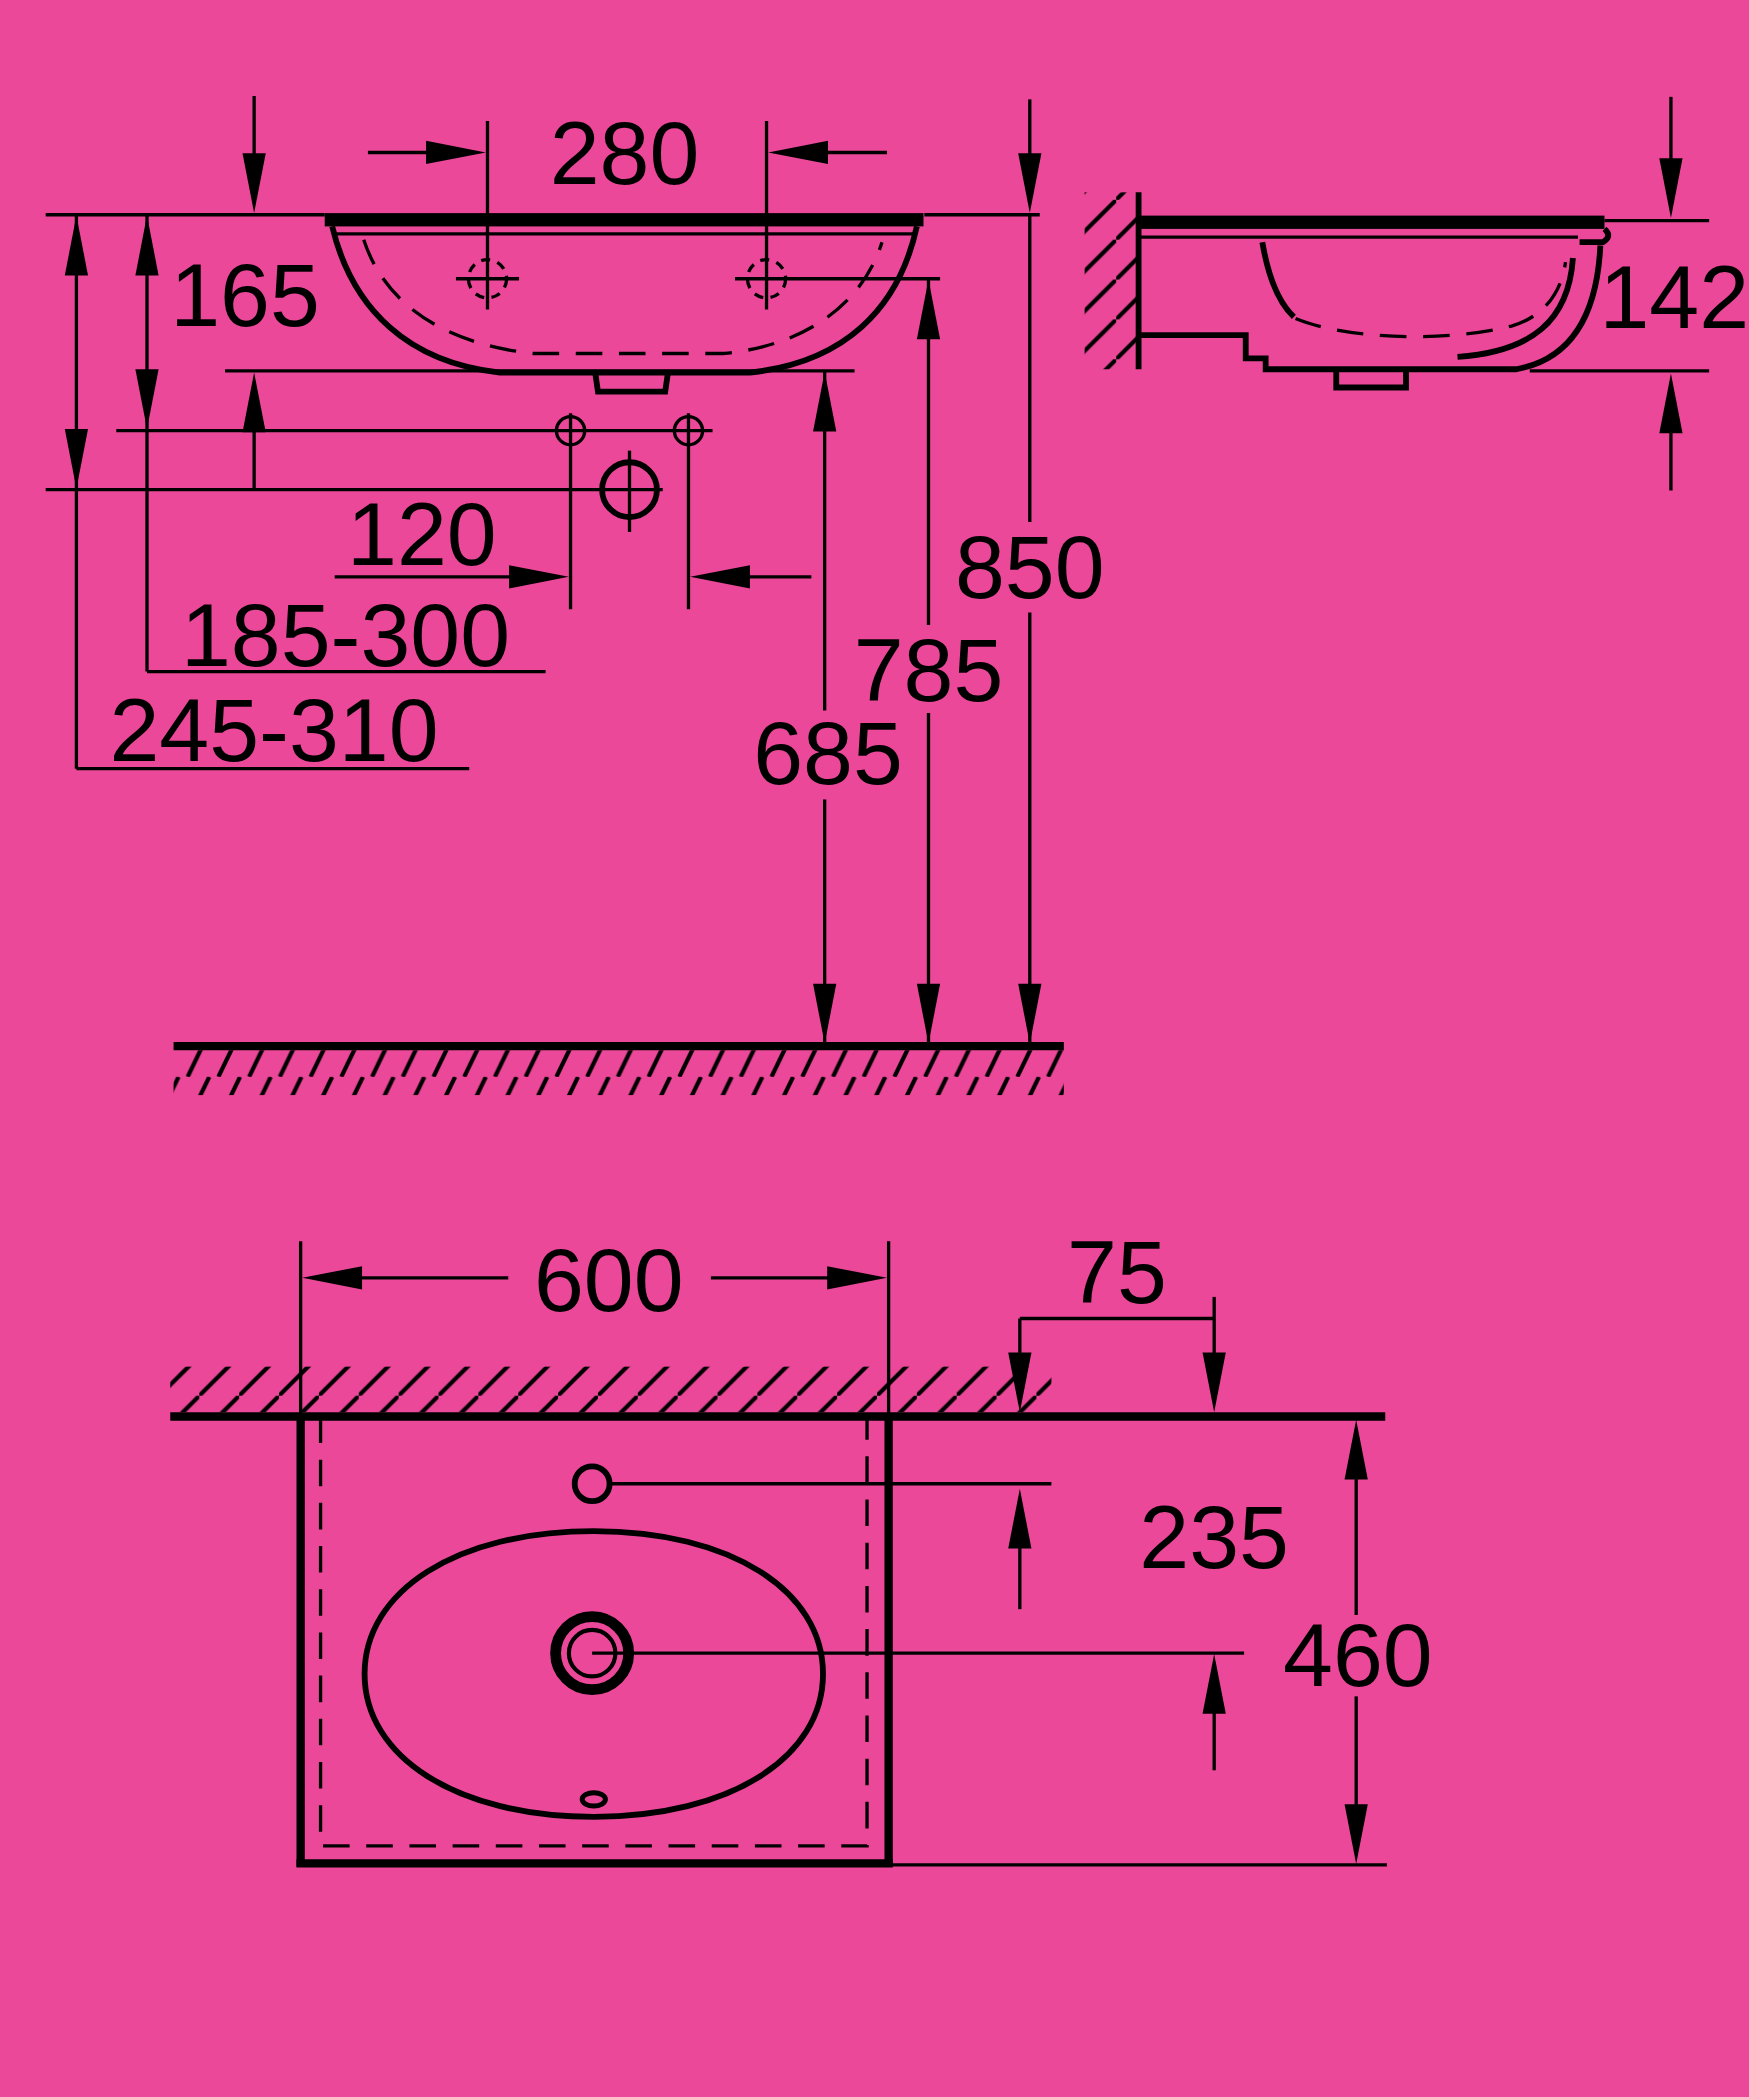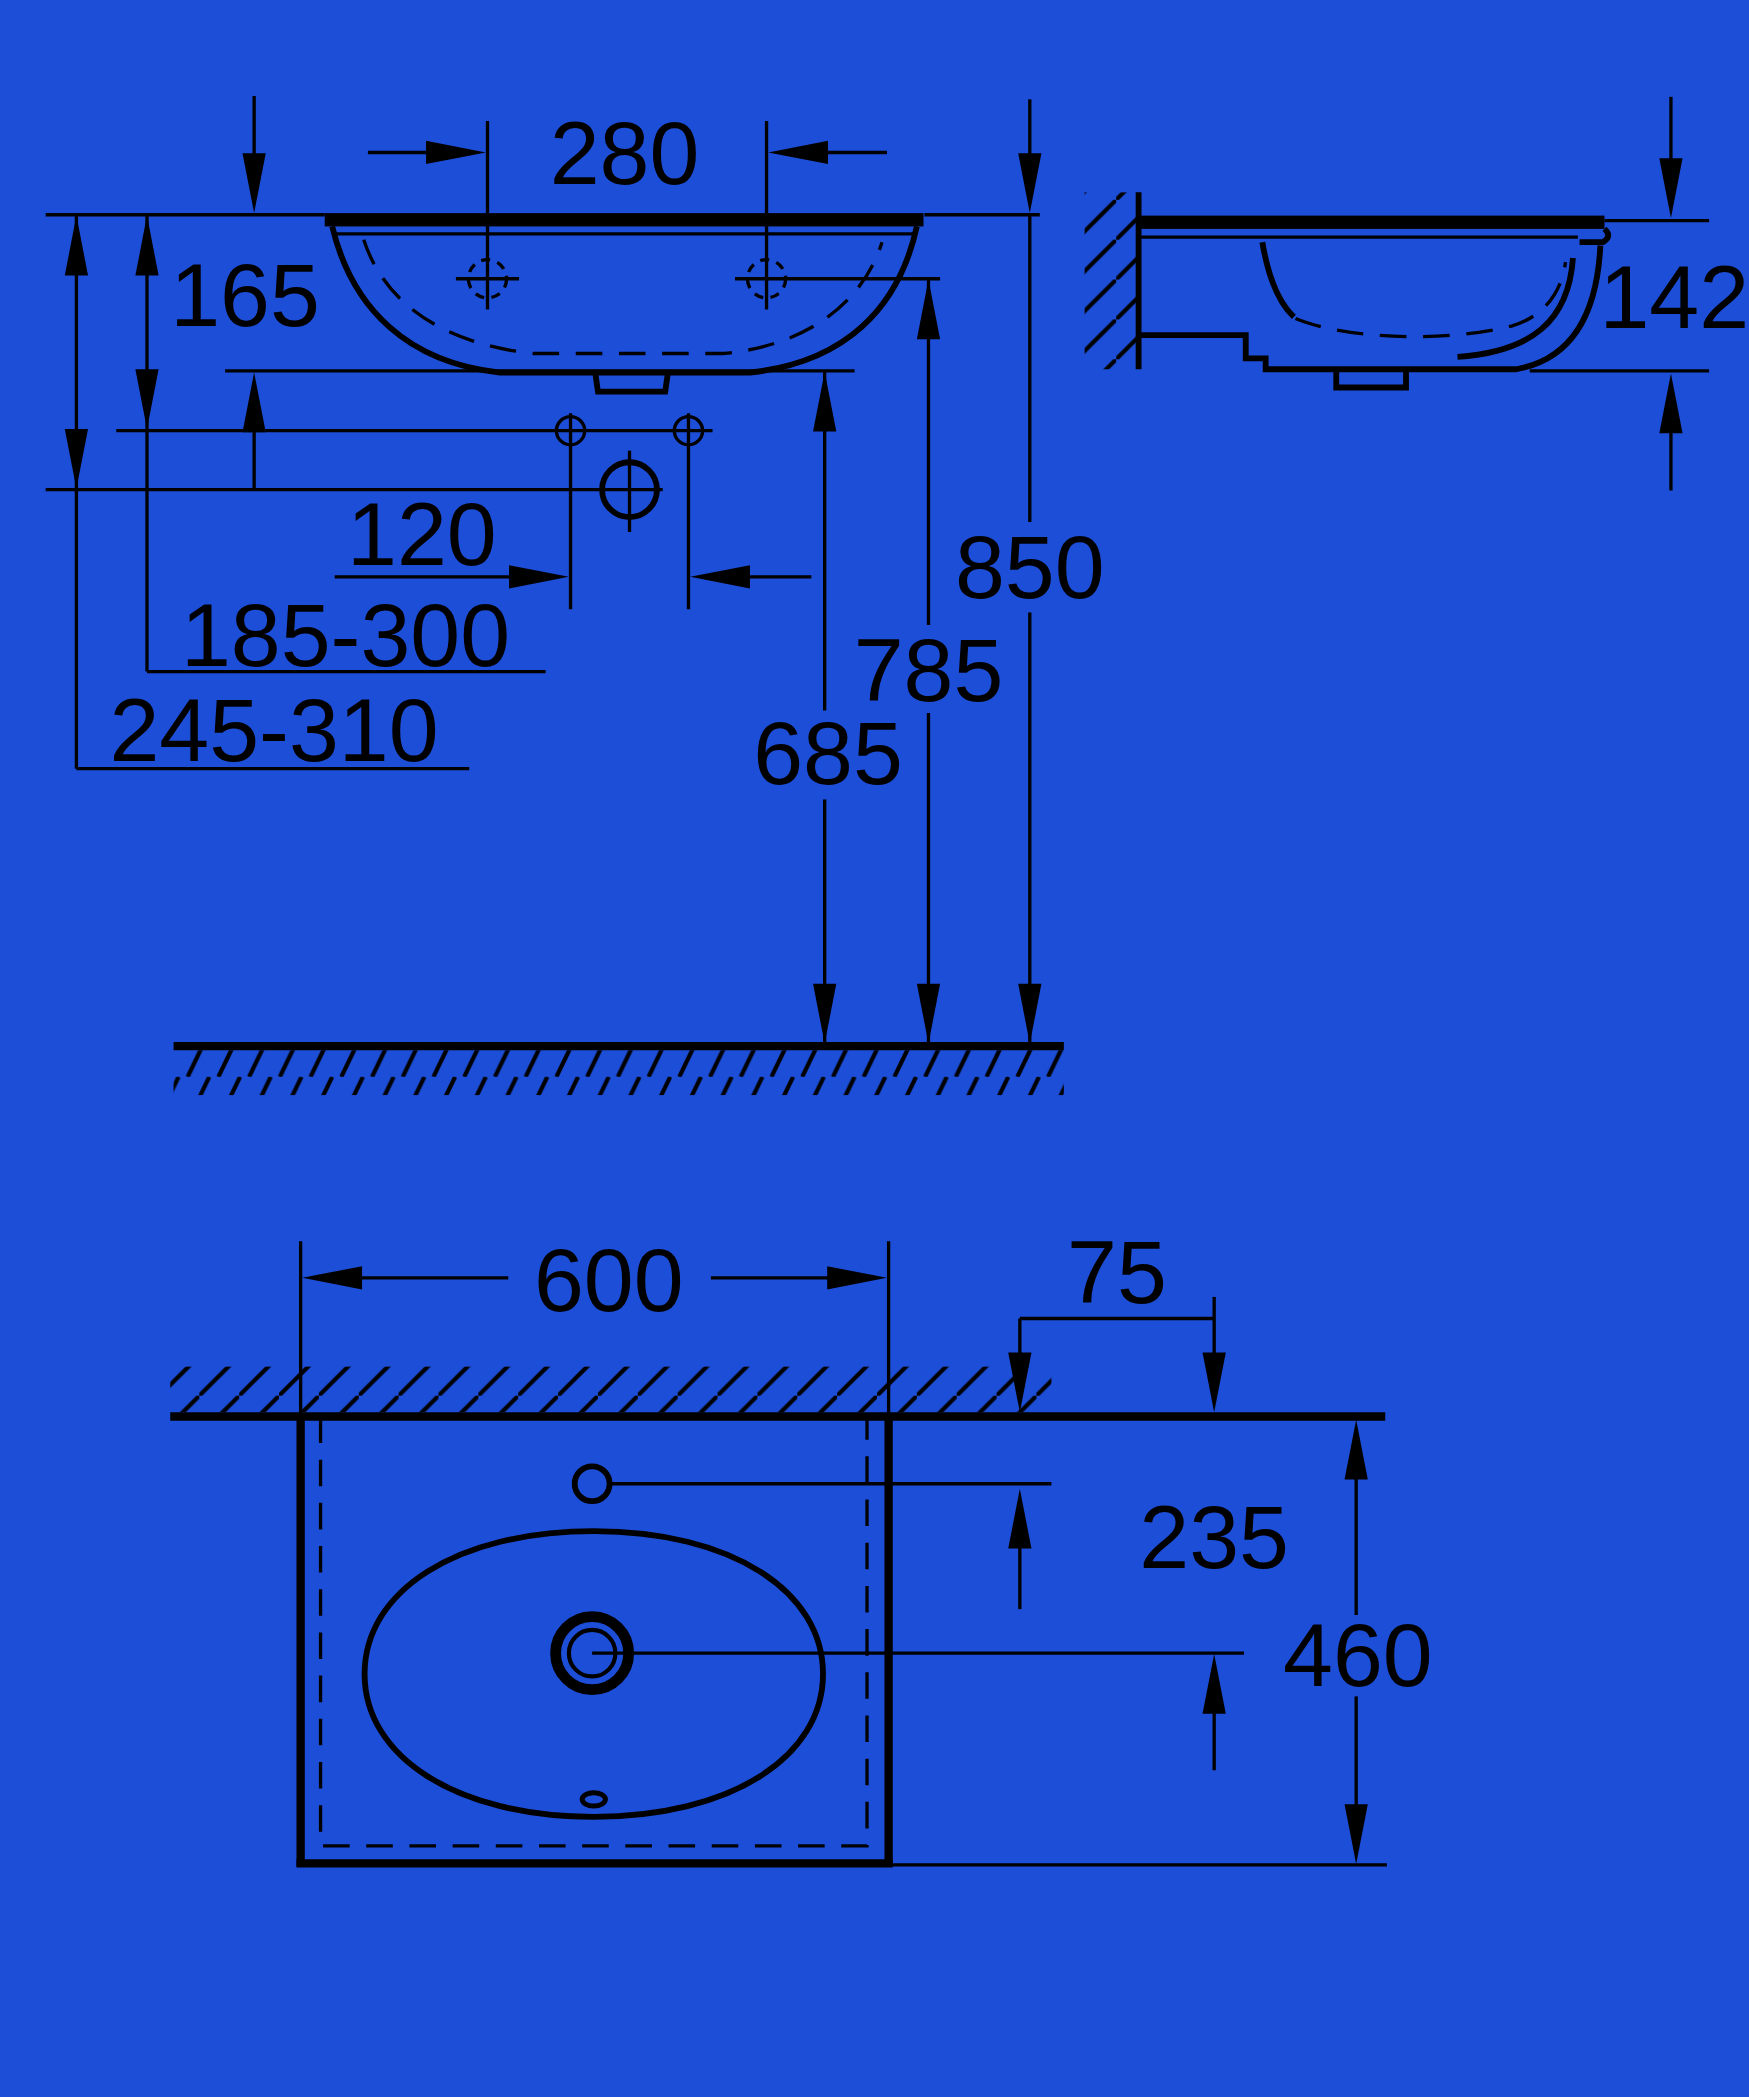--- a/index.html
+++ b/index.html
@@ -1,16 +1,16 @@
 <!DOCTYPE html>
 <html style="font-size:13.3px"><head>
 <meta charset="utf-8">
 <style>
   html,body{margin:0;padding:0;background:#ffffff}
-  .stage{position:relative;width:1749px;height:2098px;background:#1d4ed8;overflow:hidden}
+  .stage{position:relative;width:1749px;height:2098px;background:#ec4899;overflow:hidden}
   svg{display:block}
   .thin{stroke:#000;stroke-width:4;fill:none;stroke-linecap:butt}
   .med{stroke:#000;stroke-width:7;fill:none;stroke-linecap:butt}
   .thick{stroke:#000;stroke-width:10;fill:none;stroke-linecap:butt}
   .bar{fill:#000;stroke:none}
   .dashL{stroke-dasharray:32 20}
   .dashS{stroke-dasharray:11 9}
   .lbl{font-family:"Liberation Sans","DejaVu Sans",sans-serif;font-size:108px;fill:#000;text-anchor:middle}
   polygon{fill:#000;stroke:none}
 </style>

